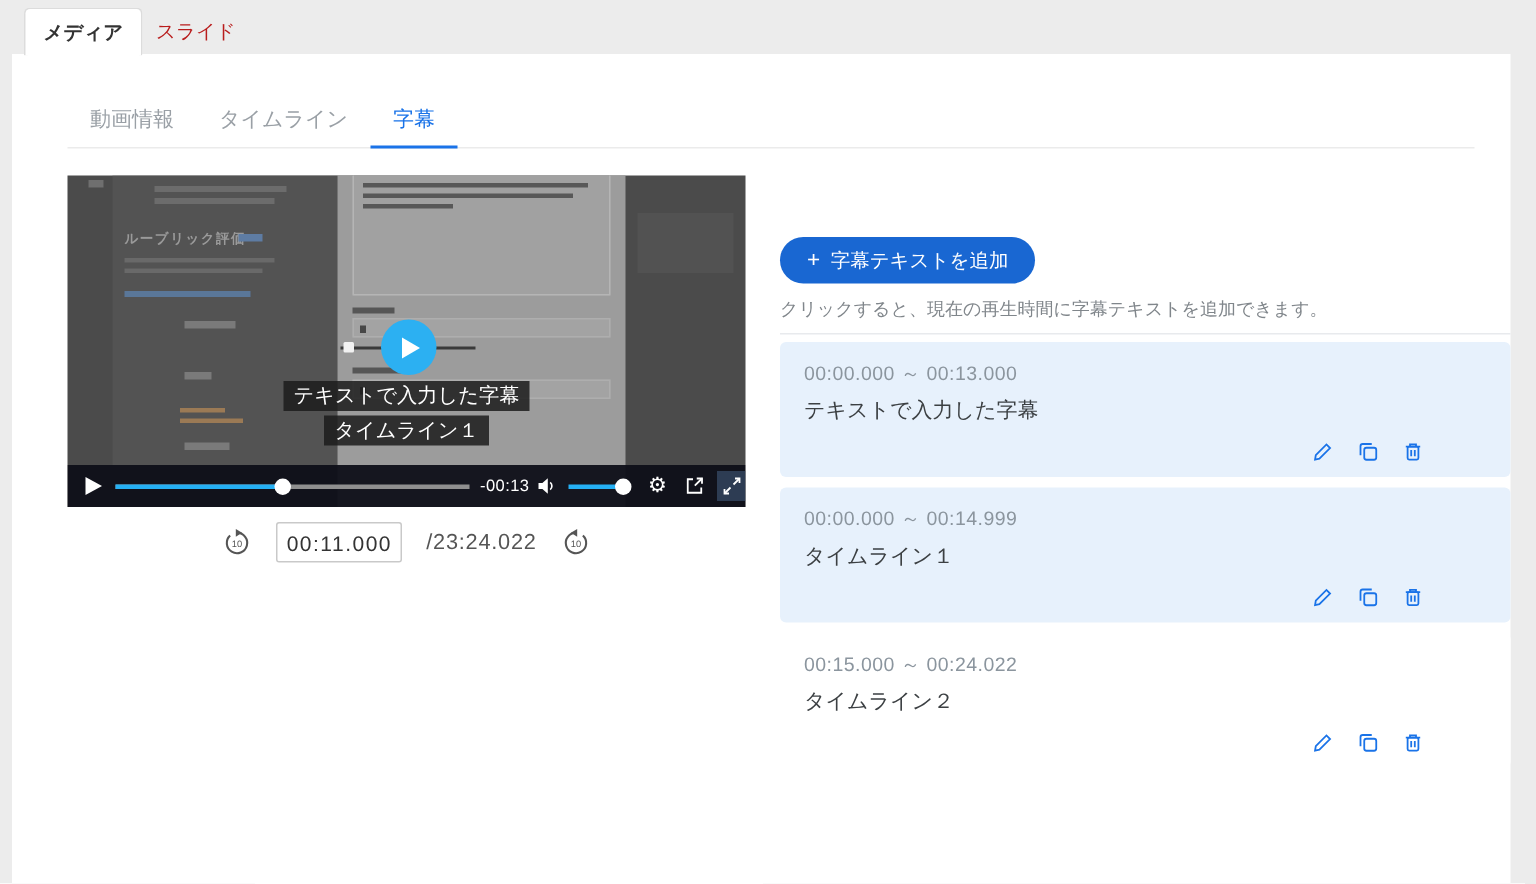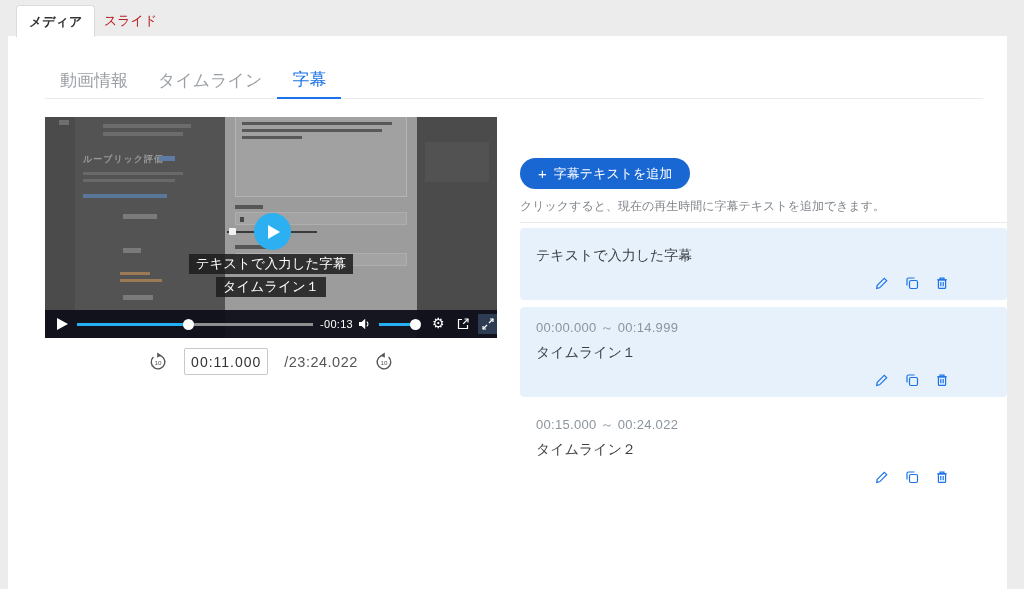--- a/index.html
+++ b/index.html
@@ -11,21 +11,21 @@
     border:1px solid #dcdcdc; border-bottom:none; border-radius:4px 4px 0 0; display:flex; align-items:center;
     font-size:13px; font-weight:bold; color:#333; z-index:3; cursor:pointer; }
   .tab-slide { position:absolute; left:90px; top:5px; height:32px; padding:0 14px; display:flex; align-items:center;
     font-size:13px; color:#b91c1c; cursor:pointer; }
 
   .card { position:absolute; left:8px; top:36px; width:999px; height:553px; background:#fff; }
 
   
   .subtab-row { position:absolute; left:37px; right:24px; top:26px; height:37px; border-bottom:1px solid #ebebeb;
     display:flex; align-items:stretch; }
-  .subtab { padding:0 15px; display:flex; align-items:center; font-size:17px; color:#9aa0a6; cursor:pointer; }
+  .subtab { padding:0 15px; display:flex; align-items:center; font-size:14px; color:#9aa0a6; cursor:pointer; }
   .subtab.active { color:#1a73e8; font-weight:normal; border-bottom:2px solid #1a73e8; margin-bottom:-1px; }
 
   
   .video { position:absolute; left:37px; top:81px; width:452px; height:221px; background:#4b4b4b; overflow:hidden; }
   .vb { position:absolute; }
   .vc-leftpage { left:30px; top:0; width:150px; height:221px; background:#535353; }
   .vc-heading { left:38px; top:36px; font-size:9px; font-weight:bold; color:#9a9a9a; letter-spacing:1px; white-space:nowrap; }
   .vc-modal { left:180px; top:0; width:192px; height:221px; background:#9c9c9c; }
   .vc-box { position:absolute; left:10px; top:-4px; width:172px; height:84px; border:1px solid #b5b5b5; background:#a1a1a1; }
   .m-line, .l-line { position:absolute; }
@@ -200,20 +200,21 @@
     <button class="add-btn">
       <span class="add-plus">+</span>
       <span>字幕テキストを追加</span>
     </button>
 
     <p class="hint">クリックすると、現在の再生時間に字幕テキストを追加できます。</p>
 
     <div class="sub-list">
 
       <div class="sub-card highlight">
+        <div class="sub-time">00:00.000 ～ 00:13.000</div>
         <div class="sub-text">テキストで入力した字幕</div>
         <div class="sub-actions">
           <span class="act">
             <svg width="14" height="14" viewBox="0 0 14 14" fill="none" stroke="#1a73e8" stroke-width="1.2">
               <path d="M2.2 9.4 L9.3 2.3 L11.7 4.7 L4.6 11.8 L1.7 12.4 Z"></path>
             </svg>
           </span>
           <span class="act">
             <svg width="14" height="14" viewBox="0 0 14 14" fill="none" stroke="#1a73e8" stroke-width="1.2">
               <rect x="4.5" y="4.5" width="8" height="8" rx="1.5"></rect>

